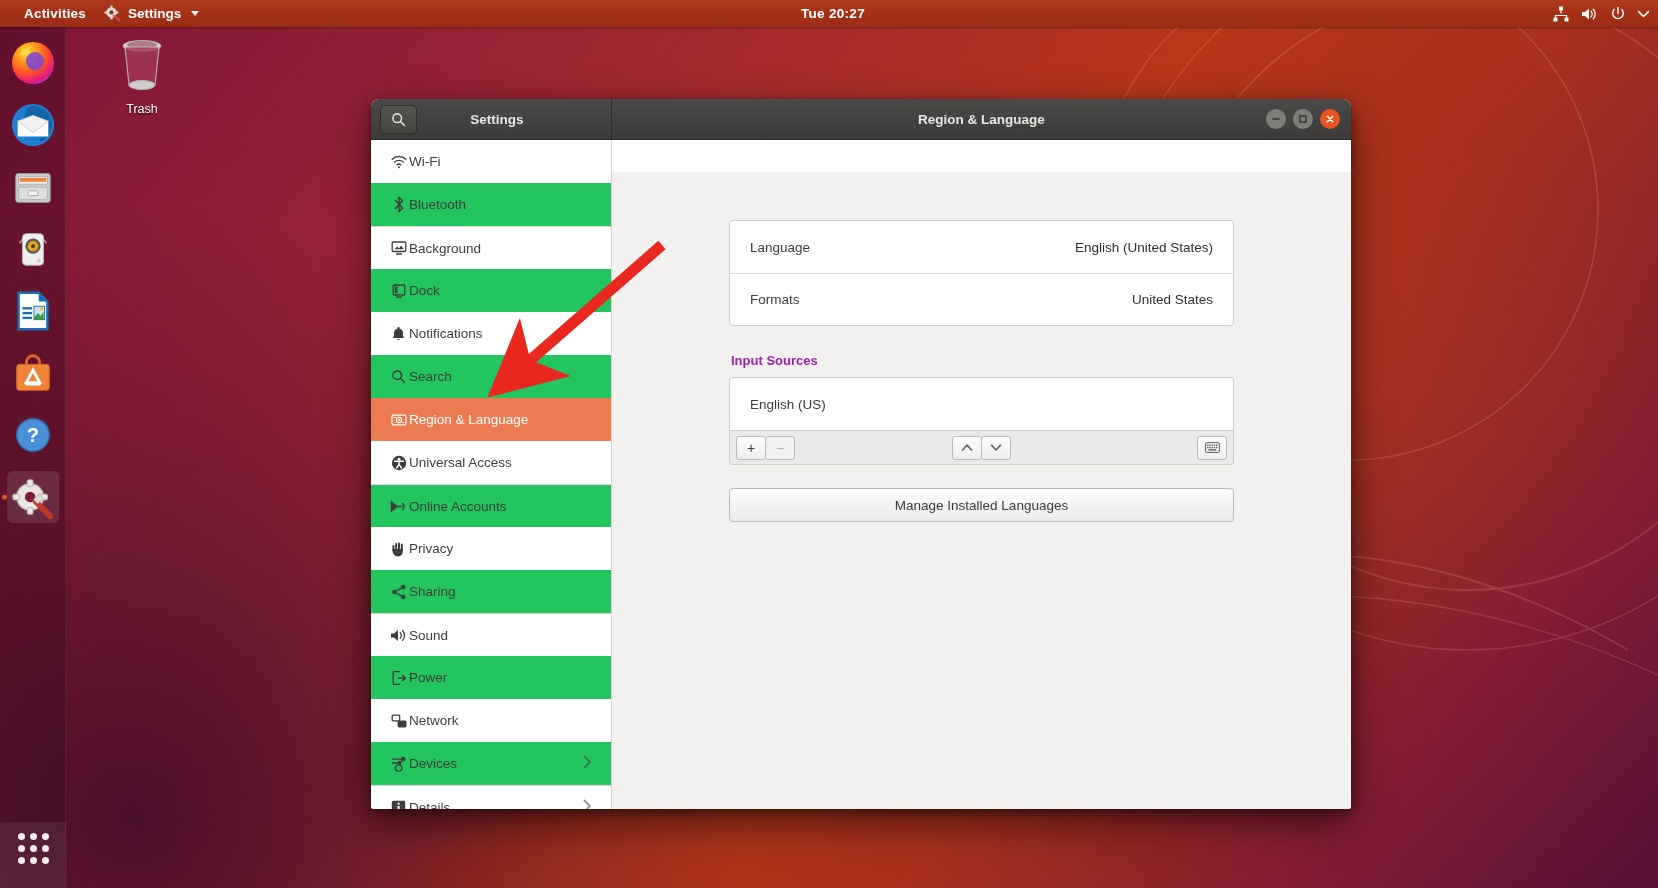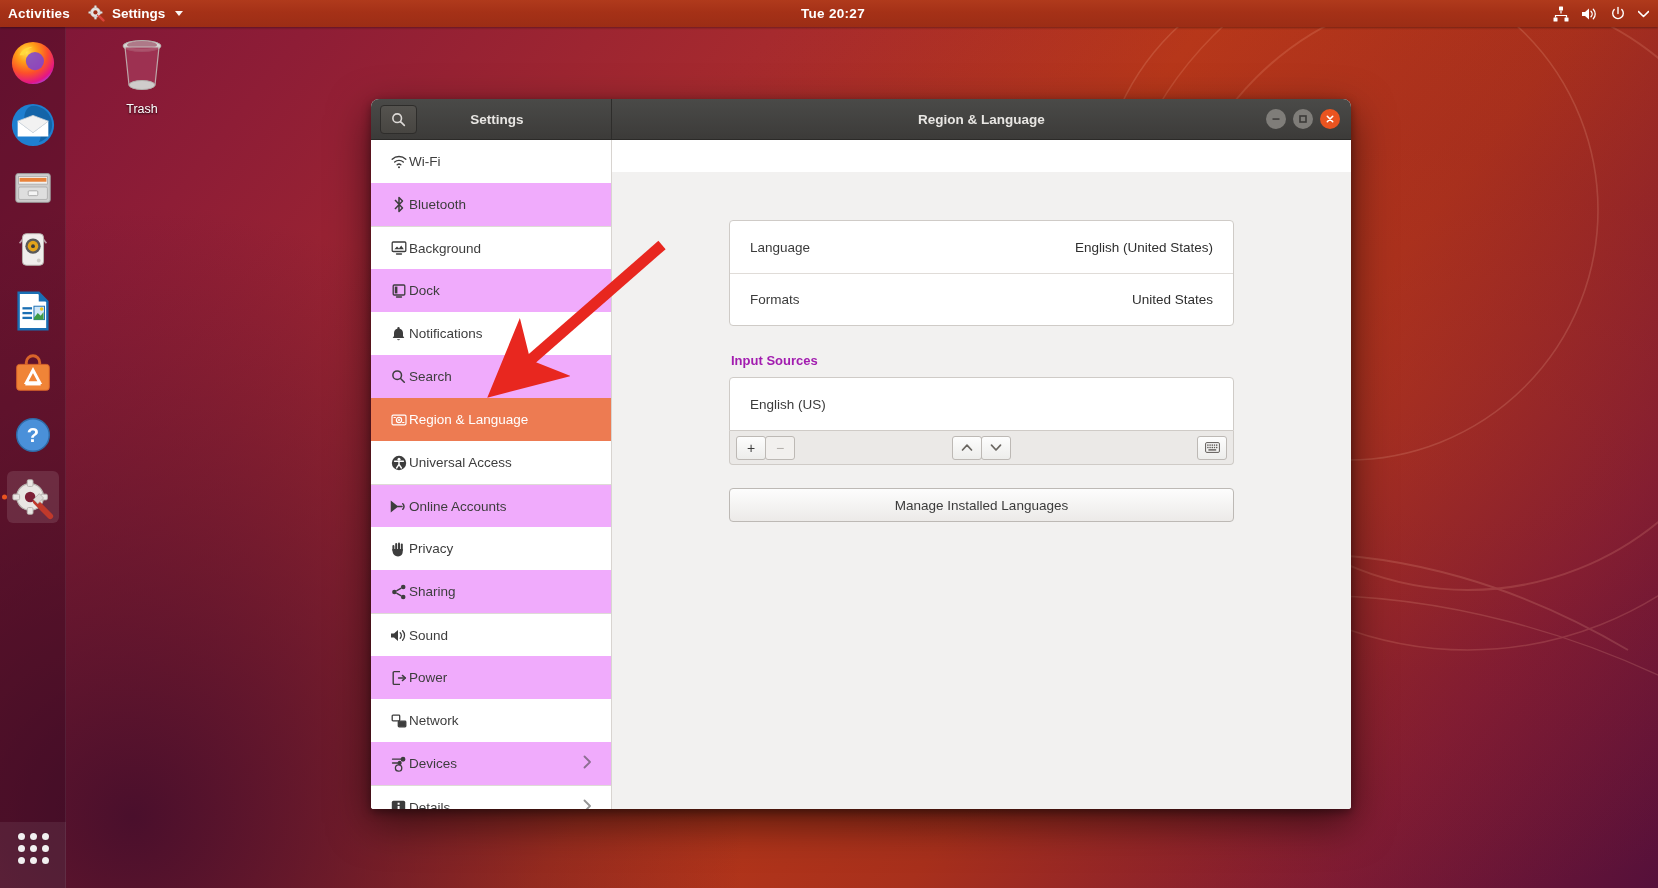--- a/index.html
+++ b/index.html
@@ -18,21 +18,21 @@
   .bg-arcs svg { position:absolute; right:-90px; top:-40px; opacity:.17; }
 
   
   .topbar {
     position:absolute; top:0; left:0; width:1658px; height:27px;
     background:linear-gradient(180deg,#b03a1c 0%,#a53117 45%,#9c2d15 100%);
     display:flex; align-items:center; color:#fff; z-index:50;
     font-size:13.5px; font-weight:bold;
     box-shadow:0 1px 2px rgba(0,0,0,.35);
   }
-  .tb-activities { padding:0 12px 0 8px; letter-spacing:.2px; }
+  .tb-activities { padding:0 12px 0 24px; letter-spacing:.2px; }
   .tb-app { display:flex; align-items:center; gap:7px; padding:0 6px; }
   .tb-appicon { width:17px; height:17px; position:relative; display:block; }
   .tb-caret { width:0;height:0;border-left:4.5px solid transparent;border-right:4.5px solid transparent;border-top:5px solid #fff; margin-left:3px; opacity:.95;}
   .tb-clock { position:absolute; left:8px; right:0; text-align:center; font-size:13.5px; font-weight:bold; letter-spacing:.3px; }
   .tb-right { position:absolute; right:9px; display:flex; align-items:center; gap:12px; }
   .tb-right svg { display:block; }
 
   
   .dock {
     position:absolute; top:27px; left:0; width:66px; height:861px;
@@ -83,21 +83,21 @@
   .wbtn.close { background:#e95420; }
 
   .winbody { display:flex; height:669px; }
 
   
   .sidebar { width:241px; background:#fff; border-right:1px solid #d8d4d0; overflow:hidden; }
   .side-item {
     height:43px; display:flex; align-items:center; padding-left:19px; gap:2px;
     font-size:13.5px; color:#3d3d3d; background:#fff;
   }
-  .side-item.alt { background:#f0abfc; }
+  .side-item.alt { background:#22c55e; }
   .side-item.sep { border-top:1px solid #dedad6; }
   .side-item.active { background:#ed7b52; color:#fff; }
   .side-ico { width:17px; height:17px; display:flex; align-items:center; justify-content:center; flex:0 0 17px; }
   .side-ico svg { display:block; }
   .side-label { flex:1; }
   .side-chev { margin-right:19px; opacity:.55; }
 
   
   .main { flex:1; background:#f2f1f0; padding:48px 0 0 0;margin-top:32px; }
   .m-inner { width:505px; margin:0 auto; }

